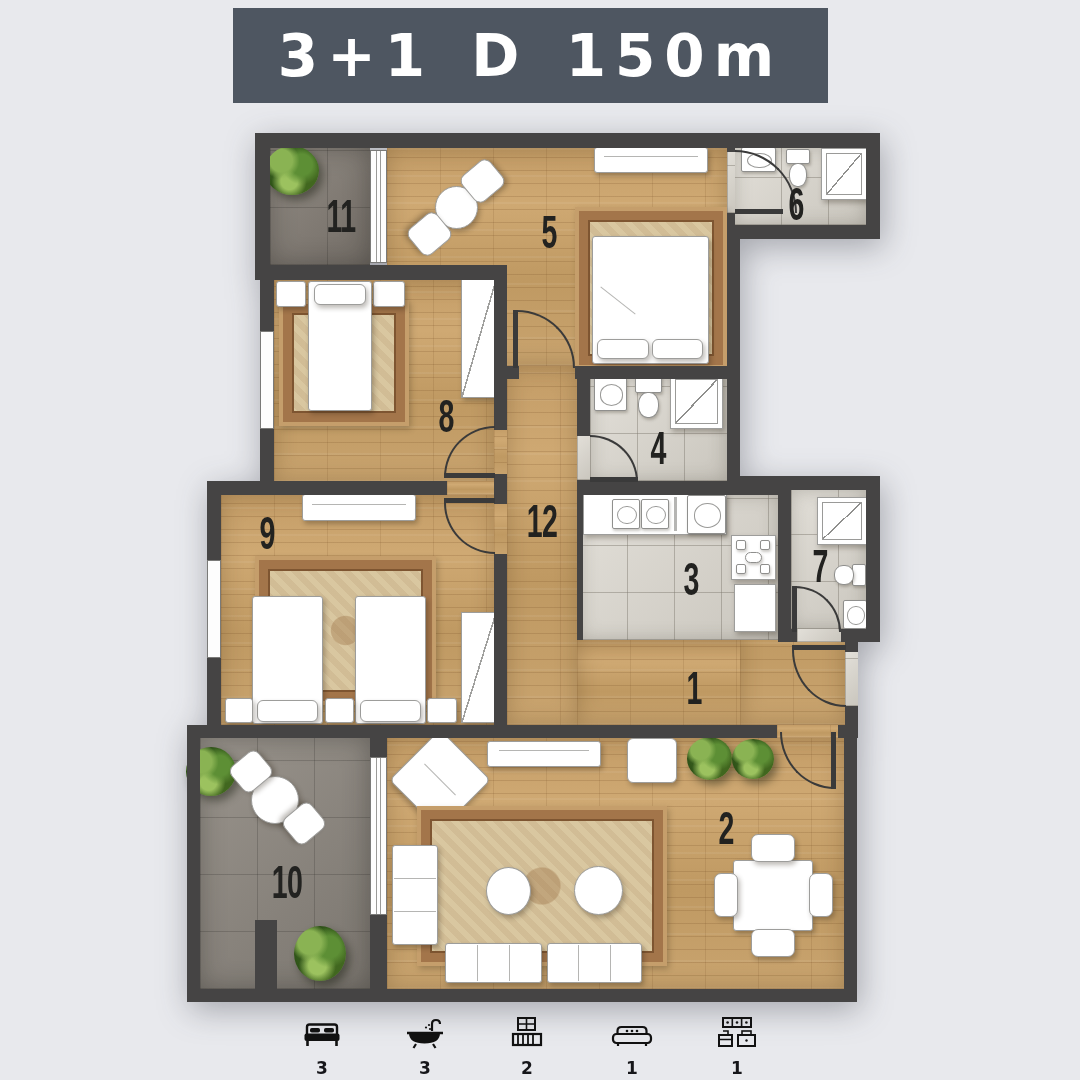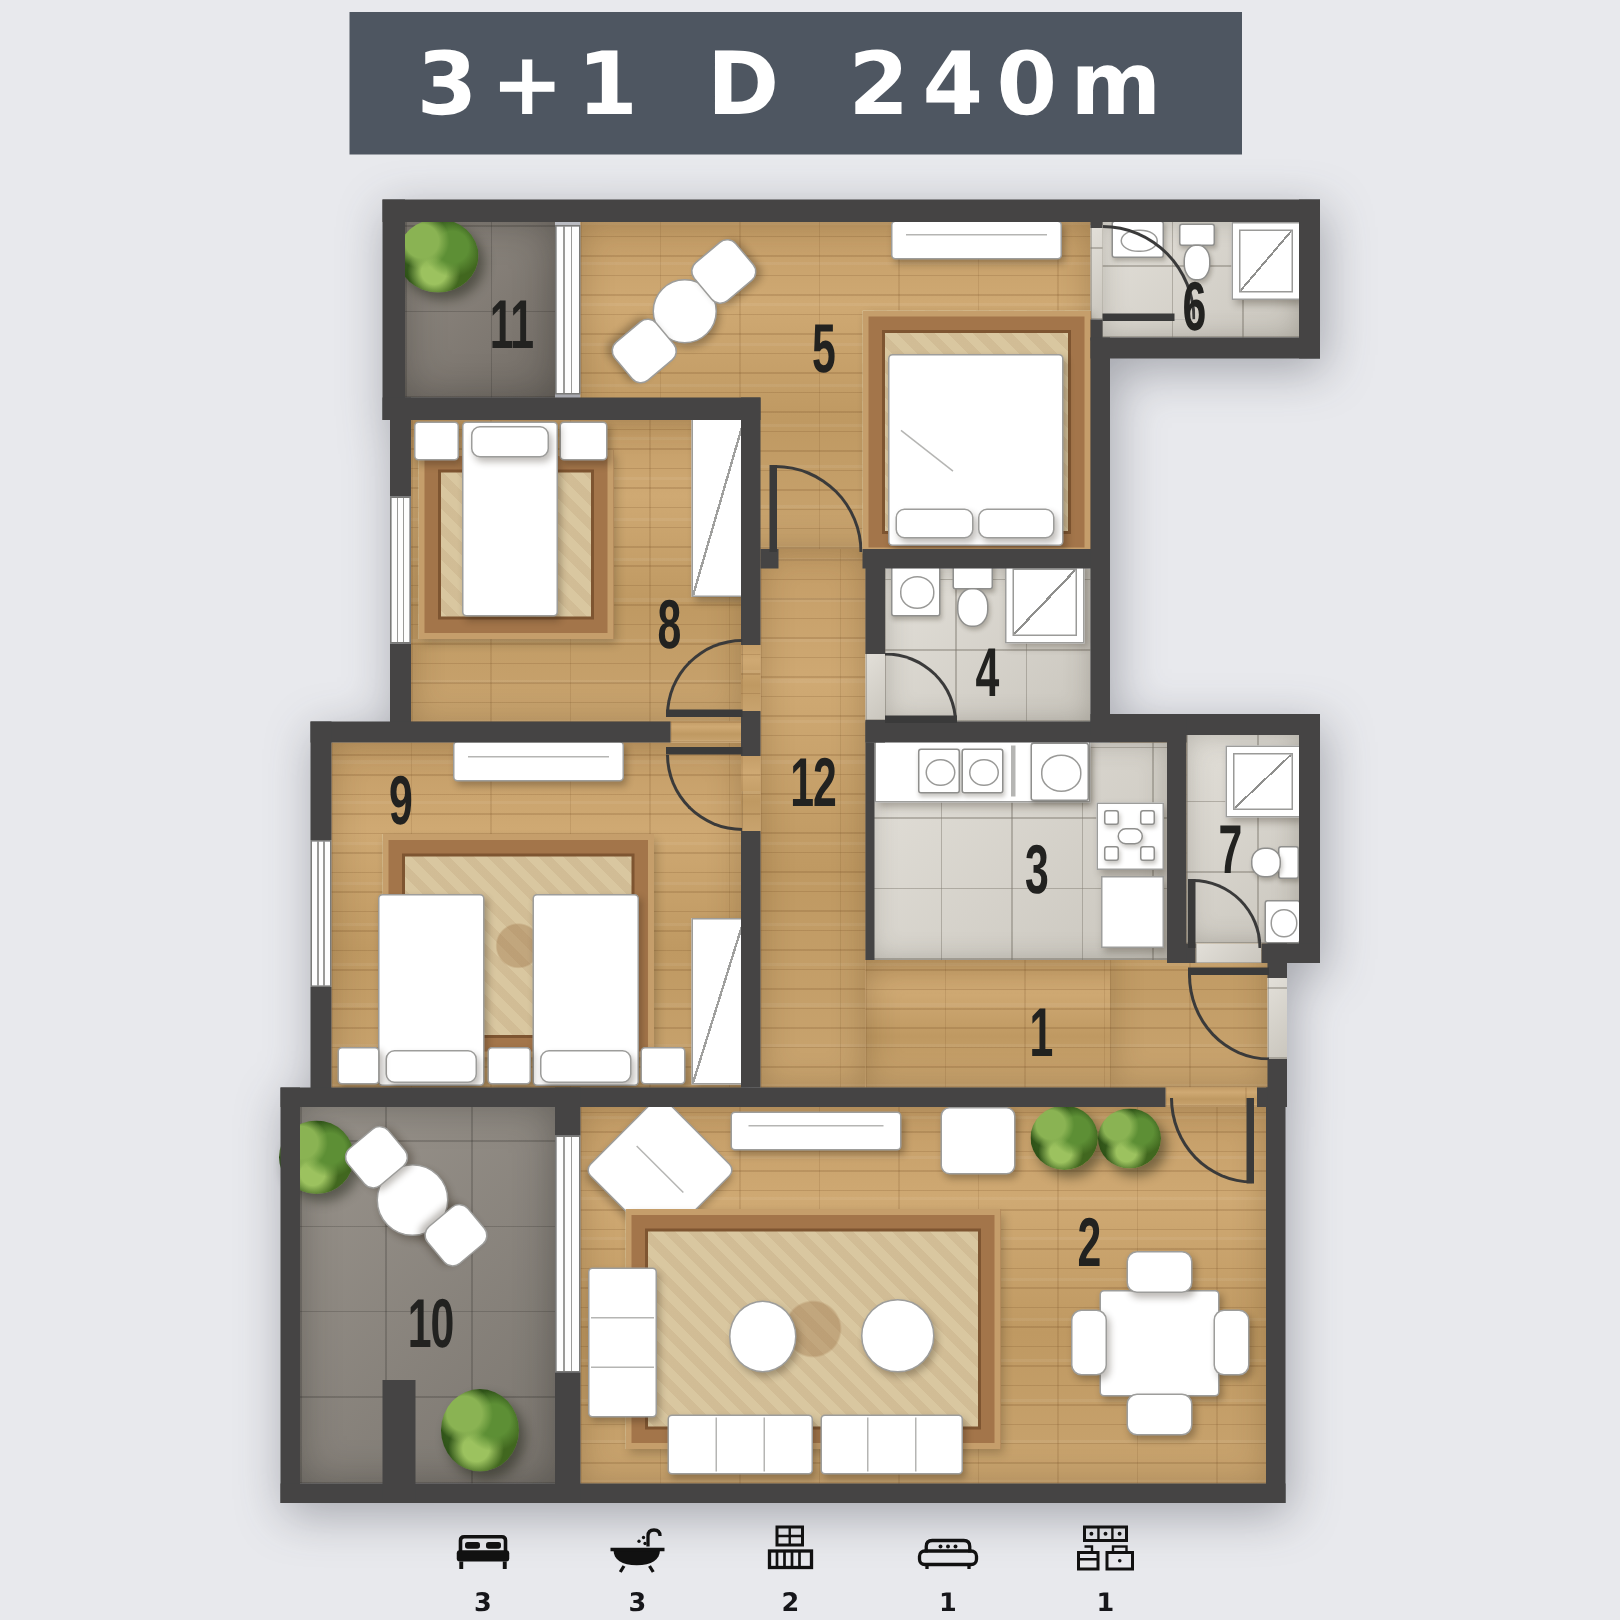--- a/index.html
+++ b/index.html
@@ -64,21 +64,21 @@
   .fix .oval{position:absolute;left:15%;top:20%;width:70%;height:60%;border:1px solid #9a9a98;border-radius:50%;}
   .shower-diag{position:absolute;inset:4px;border:1px solid #9a9a98;background:
      linear-gradient(to bottom right,transparent 48.5%,#8f8f8d 48.5% 51%,transparent 51%);}
 </style>
 </head>
 <body>
 
 <div class="canvas">
 
   <div class="banner">
-    <div class="banner-text">3+1 D 240m</div>
+    <div class="banner-text">3+1 D 150m</div>
   </div>
 
   <div class="plan">
 
     <div class="terr" style="left:270px;top:148px;width:100px;height:117px;background-color:#89827a;"></div>
     <div class="wood" style="left:387px;top:148px;width:340px;height:218px;"></div>
     <div class="wood" style="left:274px;top:280px;width:220px;height:202px;"></div>
     <div class="wood" style="left:221px;top:495px;width:273px;height:230px;"></div>
     <div class="wood" style="left:507px;top:366px;width:70px;height:359px;"></div>
     <div class="wood" style="left:577px;top:640px;width:268px;height:85px;"></div>

